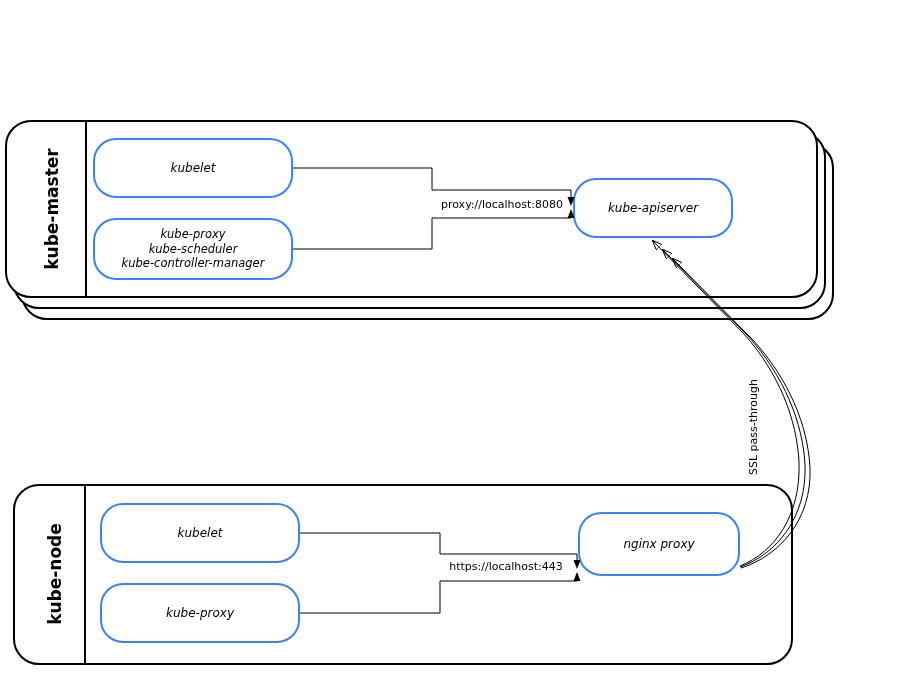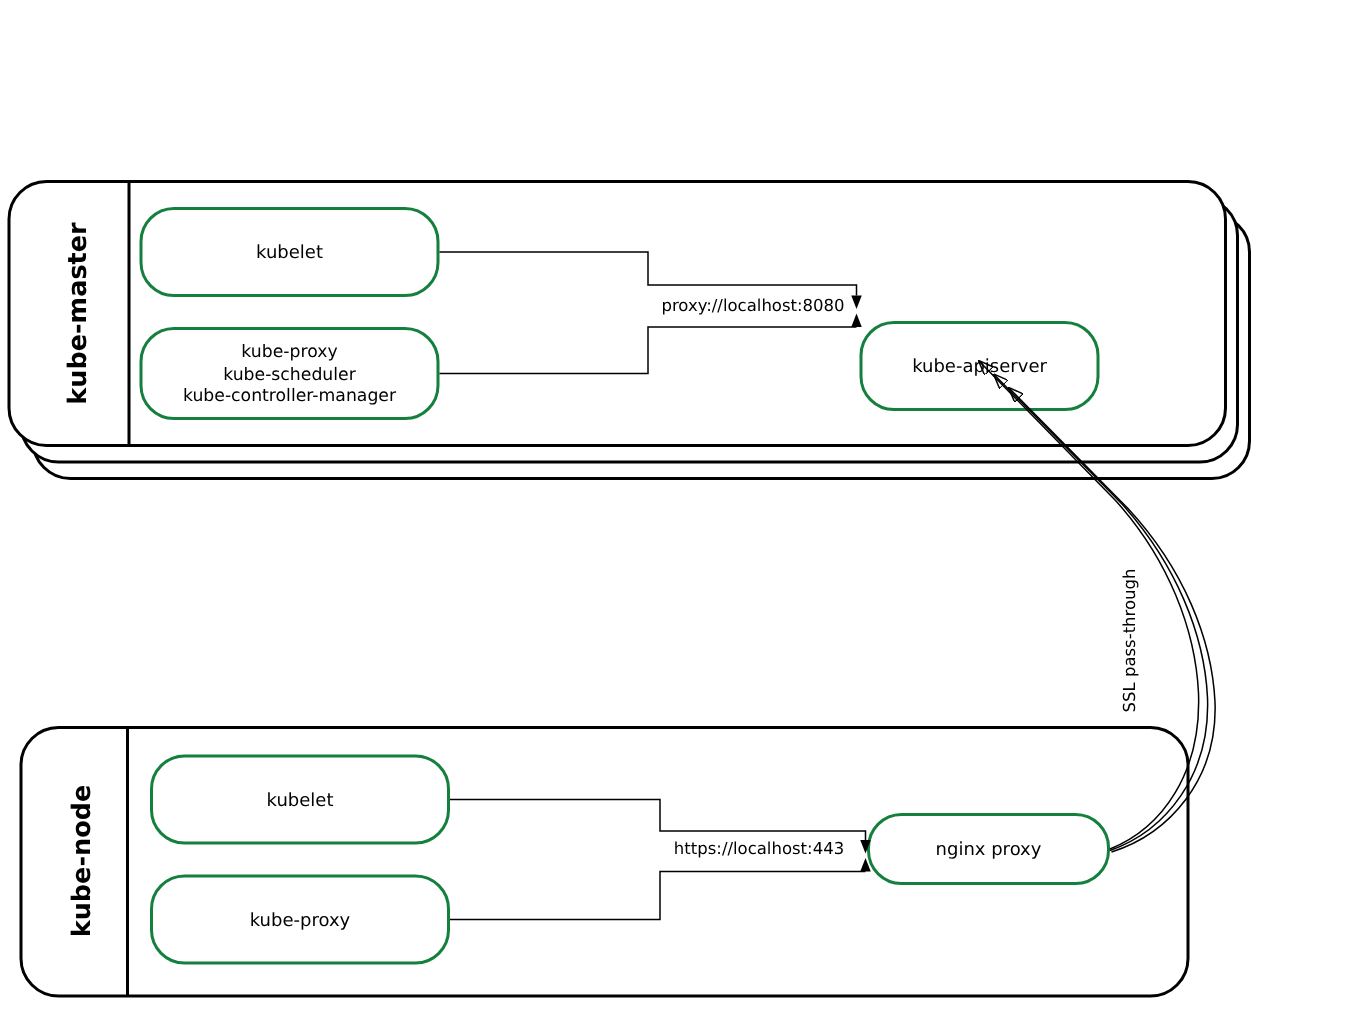--- a/index.html
+++ b/index.html
@@ -40,33 +40,34 @@
     transform: translate(-50%, -50%) rotate(-90deg);
     font-size: 17px; font-weight: bold;
     white-space: nowrap;
   }
   .cluster-label.master { left: 52px; top: 209px; }
   .cluster-label.node   { left: 55px; top: 574px; }
   .nodebox {
     position: absolute;
     box-sizing: border-box;
     background: #ffffff;
-    border: 2px solid #15803d;
+    border: 2px solid #3b82f6;
     border-radius: 23px;
     display: flex; flex-direction: column;
     align-items: center; justify-content: center;
     font-size: 12px; text-align: center;
     line-height: 14.5px;
+    font-style: italic;
   }
   .nodebox.m-kubelet   { left: 93px;  top: 138px; width: 200px; height: 60px; }
   .nodebox.m-services  { left: 93px;  top: 218px; width: 200px; height: 62px; font-size: 11.5px; }
-  .nodebox.apiserver   { left: 573px; top: 178px; width: 160px; height: 60px; margin-top: 36px; }
+  .nodebox.apiserver   { left: 573px; top: 178px; width: 160px; height: 60px; }
   .nodebox.n-kubelet   { left: 100px; top: 503px; width: 200px; height: 60px; }
   .nodebox.n-proxy     { left: 100px; top: 583px; width: 200px; height: 60px; }
-  .nodebox.nginx       { left: 578px; top: 542px; width: 162px; height: 48px; }
+  .nodebox.nginx       { left: 578px; top: 512px; width: 162px; height: 64px; }
   .edge-label {
     position: absolute;
     transform: translate(-50%, -50%);
     font-size: 11px;
     white-space: nowrap;
     background: #ffffff;
     z-index: 4;
   }
   .edge-label.http  { left: 502px; top: 204px; }
   .edge-label.https { left: 506px; top: 566px; text-align: center; }

